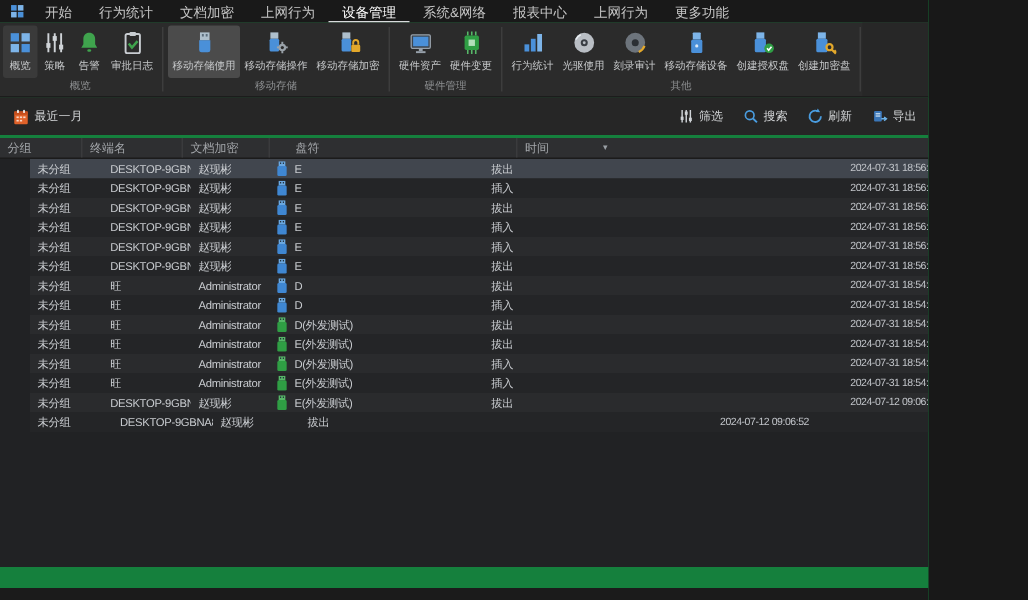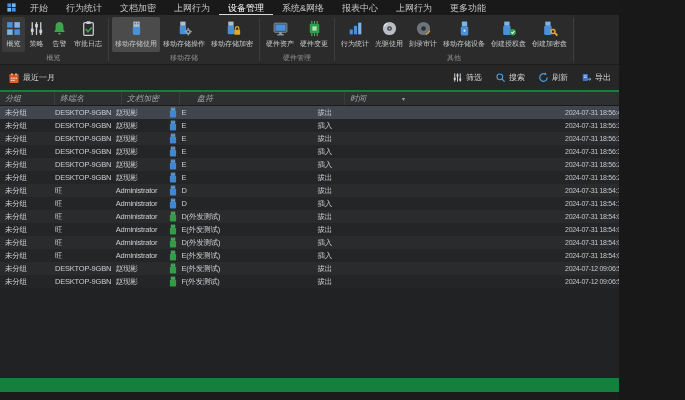--- a/index.html
+++ b/index.html
@@ -33,23 +33,23 @@
   .tb-chip,.tb-action{display:flex;align-items:center;gap:3px;font-size:8px;color:#d2d4d6;cursor:default;}
   .tb-chip svg{width:12px;height:12px;}
   .tb-right{display:flex;align-items:center;gap:13px;}
   .tb-action svg{width:11px;height:11px;}
   
   #thead{position:absolute;top:92px;left:0;right:0;height:14px;background:#2e2f31;
          display:flex;border-bottom:1px solid #1b1b1b;box-sizing:border-box;}
   .th{font-size:8px;color:#a3a6aa;line-height:13px;box-sizing:border-box;
       border-right:1px solid #3a3b3d;position:relative;white-space:nowrap;overflow:hidden;}
   .th:last-child{border-right:none;}
-  .th-lbl{padding-left:5px;display:inline-block;font-style:italic;}
+  .th-lbl{padding-left:5px;display:inline-block;}
   .th-arrow{position:absolute;right:3px;top:1px;font-size:6px;color:#9aa0a6;}
-  #tbody{position:absolute;top:106px;left:0;right:0;bottom:22px;background:#212224;overflow:hidden;}
+  #tbody{position:absolute;top:106px;left:0;right:0;bottom:22px;background:#212224;overflow:hidden;padding-left:20px;}
   .tr{display:flex;height:13px;align-items:center;}
   .tr:nth-child(odd){background:#2a2b2d;}
   .tr:nth-child(even){background:#242527;}
   .tr.selected{background:#41464e;}
   .td{font-size:7.5px;color:#c9ccd0;padding-left:5px;box-sizing:border-box;
       white-space:nowrap;overflow:hidden;letter-spacing:-0.2px;height:13px;line-height:13px;}
   .td.drive{display:flex;align-items:center;gap:4px;padding-left:6px;}
   .td.drive svg{width:8px;height:11px;flex:0 0 auto;}
   .td.time{font-size:7px;color:#c2c5ca;letter-spacing:-0.3px;padding-left:3px;}
   
@@ -602,30 +602,19 @@
           </span>
           <span>E(外发测试)</span>
         </div>
         <div class="td" style="width: 277px;">拔出</div>
         <div class="td time" style="width: 63px;">2024-07-12 09:06:52</div>
       </div>
       <div class="tr">
         <div class="td" style="width: 55px;">未分组</div>
         <div class="td" style="width: 67px;">DESKTOP-9GBNA80</div>
         <div class="td" style="width: 58px;">赵现彬</div>
-        <div class="td drive" style="width: 165px;">
-          <span style="display: flex;">
-            <svg viewBox="0 0 9 12">
-              <rect x="2" y="0.5" width="5" height="3.5" fill="#57b768"></rect>
-              <rect x="3" y="1.3" width="0.9" height="1.1" fill="#23313d"></rect>
-              <rect x="5.1" y="1.3" width="0.9" height="1.1" fill="#23313d"></rect>
-              <rect x="1" y="4" width="7" height="7.5" rx="1" fill="#2f9e44"></rect>
-            </svg>
-          </span>
-          <span>F(外发测试)</span>
-        </div>
         <div class="td" style="width: 277px;">拔出</div>
         <div class="td time" style="width: 63px;">2024-07-12 09:06:52</div>
       </div>
     </div>
 
   <div id="bottomstrip"></div>
 </div>
 
 </body></html>

